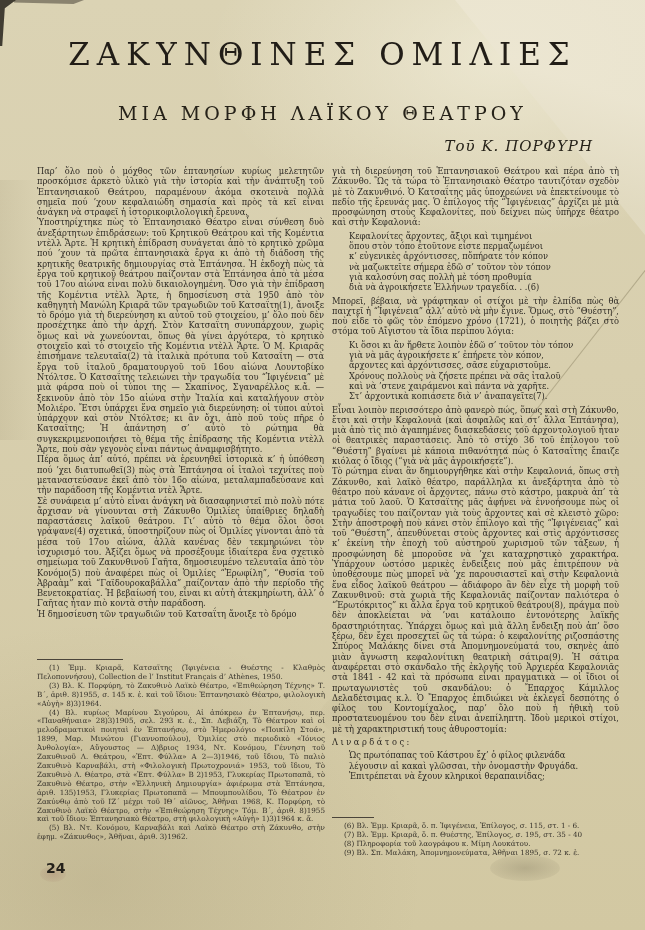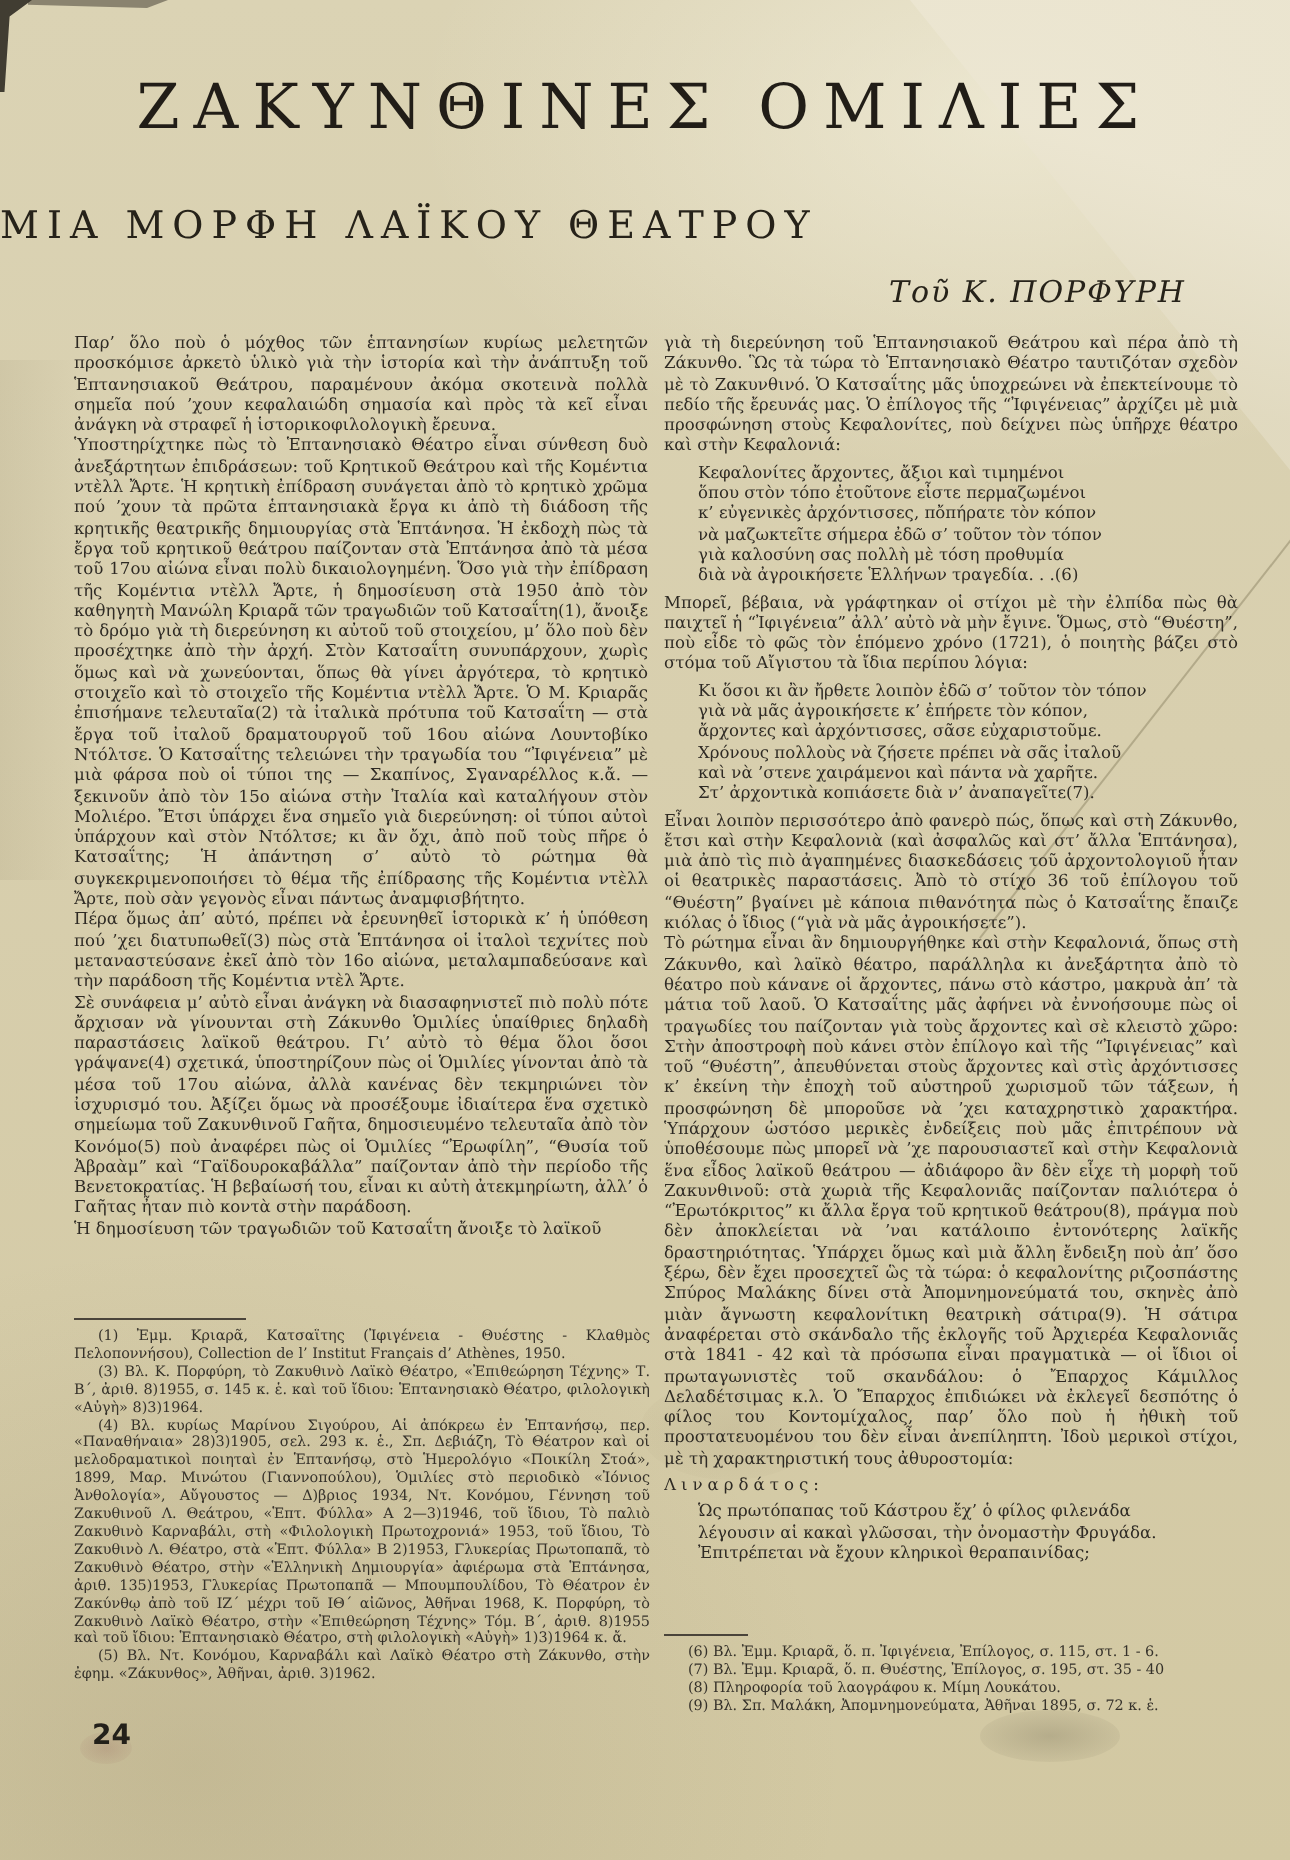--- a/index.html
+++ b/index.html
@@ -48,20 +48,21 @@
 
   .title{
     position:absolute;top:36px;left:0;width:100%;
     text-align:center;
     font-size:31px;font-weight:normal;letter-spacing:7px;
     color:#211d17;margin:0;
     font-family:"DejaVu Serif", serif;
   }
   .subtitle{
     position:absolute;top:102px;left:0;width:100%;
+    text-align:center;
     font-size:19px;font-weight:normal;letter-spacing:4px;
     color:#262219;margin:0;
   }
   .byline{
     position:absolute;top:137px;right:52px;
     font-size:15px;font-style:italic;color:#262219;
     letter-spacing:1px;
   }
 
   .col{
@@ -117,21 +118,21 @@
 
   <h1 class="title">ΖΑΚΥΝΘΙΝΕΣ ΟΜΙΛΙΕΣ</h1>
   <h2 class="subtitle">ΜΙΑ ΜΟΡΦΗ ΛΑΪΚΟΥ ΘΕΑΤΡΟΥ</h2>
   <div class="byline">Τοῦ Κ. ΠΟΡΦΥΡΗ</div>
 
   <div class="col col-left">
     <p>Παρ’ ὅλο ποὺ ὁ μόχθος τῶν ἑπτανησίων κυρίως μελετητῶν προσκόμισε ἀρκετὸ ὑλικὸ γιὰ τὴν ἱστορία καὶ τὴν ἀνάπτυξη τοῦ Ἑπτανησιακοῦ Θεάτρου, παραμένουν ἀκόμα σκοτεινὰ πολλὰ σημεῖα πού ’χουν κεφαλαιώδη σημασία καὶ πρὸς τὰ κεῖ εἶναι ἀνάγκη νὰ στραφεῖ ἡ ἱστορικοφιλολογικὴ ἔρευνα.</p>
     <p>Ὑποστηρίχτηκε πὼς τὸ Ἑπτανησιακὸ Θέατρο εἶναι σύνθεση δυὸ ἀνεξάρτητων ἐπιδράσεων: τοῦ Κρητικοῦ Θεάτρου καὶ τῆς Κομέντια ντὲλλ Ἄρτε. Ἡ κρητικὴ ἐπίδραση συνάγεται ἀπὸ τὸ κρητικὸ χρῶμα πού ’χουν τὰ πρῶτα ἑπτανησιακὰ ἔργα κι ἀπὸ τὴ διάδοση τῆς κρητικῆς θεατρικῆς δημιουργίας στὰ Ἑπτάνησα. Ἡ ἐκδοχὴ πὼς τὰ ἔργα τοῦ κρητικοῦ θεάτρου παίζονταν στὰ Ἑπτάνησα ἀπὸ τὰ μέσα τοῦ 17ου αἰώνα εἶναι πολὺ δικαιολογημένη. Ὅσο γιὰ τὴν ἐπίδραση τῆς Κομέντια ντὲλλ Ἄρτε, ἡ δημοσίευση στὰ 1950 ἀπὸ τὸν καθηγητὴ Μανώλη Κριαρᾶ τῶν τραγωδιῶν τοῦ Κατσαΐτη(1), ἄνοιξε τὸ δρόμο γιὰ τὴ διερεύνηση κι αὐτοῦ τοῦ στοιχείου, μ’ ὅλο ποὺ δὲν προσέχτηκε ἀπὸ τὴν ἀρχή. Στὸν Κατσαΐτη συνυπάρχουν, χωρὶς ὅμως καὶ νὰ χωνεύονται, ὅπως θὰ γίνει ἀργότερα, τὸ κρητικὸ στοιχεῖο καὶ τὸ στοιχεῖο τῆς Κομέντια ντὲλλ Ἄρτε. Ὁ Μ. Κριαρᾶς ἐπισήμανε τελευταῖα(2) τὰ ἰταλικὰ πρότυπα τοῦ Κατσαΐτη — στὰ ἔργα τοῦ ἰταλοῦ δραματουργοῦ τοῦ 16ου αἰώνα Λουντοβίκο Ντόλτσε. Ὁ Κατσαΐτης τελειώνει τὴν τραγωδία του “Ἰφιγένεια” μὲ μιὰ φάρσα ποὺ οἱ τύποι της — Σκαπίνος, Σγαναρέλλος κ.ἄ. — ξεκινοῦν ἀπὸ τὸν 15ο αἰώνα στὴν Ἰταλία καὶ καταλήγουν στὸν Μολιέρο. Ἔτσι ὑπάρχει ἕνα σημεῖο γιὰ διερεύνηση: οἱ τύποι αὐτοὶ ὑπάρχουν καὶ στὸν Ντόλτσε; κι ἂν ὄχι, ἀπὸ ποῦ τοὺς πῆρε ὁ Κατσαΐτης; Ἡ ἀπάντηση σ’ αὐτὸ τὸ ρώτημα θὰ συγκεκριμενοποιήσει τὸ θέμα τῆς ἐπίδρασης τῆς Κομέντια ντὲλλ Ἄρτε, ποὺ σὰν γεγονὸς εἶναι πάντως ἀναμφισβήτητο.</p>
     <p>Πέρα ὅμως ἀπ’ αὐτό, πρέπει νὰ ἐρευνηθεῖ ἱστορικὰ κ’ ἡ ὑπόθεση πού ’χει διατυπωθεῖ(3) πὼς στὰ Ἑπτάνησα οἱ ἰταλοὶ τεχνίτες ποὺ μεταναστεύσανε ἐκεῖ ἀπὸ τὸν 16ο αἰώνα, μεταλαμπαδεύσανε καὶ τὴν παράδοση τῆς Κομέντια ντὲλ Ἄρτε.</p>
     <p>Σὲ συνάφεια μ’ αὐτὸ εἶναι ἀνάγκη νὰ διασαφηνιστεῖ πιὸ πολὺ πότε ἄρχισαν νὰ γίνουνται στὴ Ζάκυνθο Ὁμιλίες ὑπαίθριες δηλαδὴ παραστάσεις λαϊκοῦ θεάτρου. Γι’ αὐτὸ τὸ θέμα ὅλοι ὅσοι γράψανε(4) σχετικά, ὑποστηρίζουν πὼς οἱ Ὁμιλίες γίνονται ἀπὸ τὰ μέσα τοῦ 17ου αἰώνα, ἀλλὰ κανένας δὲν τεκμηριώνει τὸν ἰσχυρισμό του. Ἀξίζει ὅμως νὰ προσέξουμε ἰδιαίτερα ἕνα σχετικὸ σημείωμα τοῦ Ζακυνθινοῦ Γαῆτα, δημοσιευμένο τελευταῖα ἀπὸ τὸν Κονόμο(5) ποὺ ἀναφέρει πὼς οἱ Ὁμιλίες “Ἐρωφίλη”, “Θυσία τοῦ Ἀβραὰμ” καὶ “Γαϊδουροκαβάλλα” παίζονταν ἀπὸ τὴν περίοδο τῆς Βενετοκρατίας. Ἡ βεβαίωσή του, εἶναι κι αὐτὴ ἀτεκμηρίωτη, ἀλλ’ ὁ Γαῆτας ἦταν πιὸ κοντὰ στὴν παράδοση.</p>
-    <p>Ἡ δημοσίευση τῶν τραγωδιῶν τοῦ Κατσαΐτη ἄνοιξε τὸ λαϊκοῦ</p>
+    <p>Ἡ δημοσίευση τῶν τραγωδιῶν τοῦ Κατσαΐτη ἄνοιξε τὸ δρόμο</p>
   </div>
 
   <div class="fnsep fnsep-left"></div>
   <div class="footnotes fn-left">
     <p>(1) Ἐμμ. Κριαρᾶ, Κατσαΐτης (Ἰφιγένεια - Θυέστης - Κλαθμὸς Πελοποννήσου), Collection de l’ Institut Français d’ Athènes, 1950.</p>
     <p>(3) Βλ. Κ. Πορφύρη, τὸ Ζακυθινὸ Λαϊκὸ Θέατρο, «Ἐπιθεώρηση Τέχνης» Τ. Β΄, ἀριθ. 8)1955, σ. 145 κ. ἑ. καὶ τοῦ ἴδιου: Ἑπτανησιακὸ Θέατρο, φιλολογικὴ «Αὐγὴ» 8)3)1964.</p>
     <p>(4) Βλ. κυρίως Μαρίνου Σιγούρου, Αἱ ἀπόκρεω ἐν Ἑπτανήσῳ, περ. «Παναθήναια» 28)3)1905, σελ. 293 κ. ἑ., Σπ. Δεβιάζη, Τὸ Θέατρον καὶ οἱ μελοδραματικοὶ ποιηταὶ ἐν Ἑπτανήσῳ, στὸ Ἡμερολόγιο «Ποικίλη Στοά», 1899, Μαρ. Μινώτου (Γιαννοπούλου), Ὁμιλίες στὸ περιοδικὸ «Ἰόνιος Ἀνθολογία», Αὔγουστος — Δ)βριος 1934, Ντ. Κονόμου, Γέννηση τοῦ Ζακυθινοῦ Λ. Θεάτρου, «Ἑπτ. Φύλλα» Α 2—3)1946, τοῦ ἴδιου, Τὸ παλιὸ Ζακυθινὸ Καρναβάλι, στὴ «Φιλολογικὴ Πρωτοχρονιά» 1953, τοῦ ἴδιου, Τὸ Ζακυθινὸ Λ. Θέατρο, στὰ «Ἑπτ. Φύλλα» Β 2)1953, Γλυκερίας Πρωτοπαπᾶ, τὸ Ζακυθινὸ Θέατρο, στὴν «Ἑλληνικὴ Δημιουργία» ἀφιέρωμα στὰ Ἑπτάνησα, ἀριθ. 135)1953, Γλυκερίας Πρωτοπαπᾶ — Μπουμπουλίδου, Τὸ Θέατρον ἐν Ζακύνθῳ ἀπὸ τοῦ ΙΖ΄ μέχρι τοῦ ΙΘ΄ αἰῶνος, Ἀθῆναι 1968, Κ. Πορφύρη, τὸ Ζακυθινὸ Λαϊκὸ Θέατρο, στὴν «Ἐπιθεώρηση Τέχνης» Τόμ. Β΄, ἀριθ. 8)1955 καὶ τοῦ ἴδιου: Ἑπτανησιακὸ Θέατρο, στὴ φιλολογικὴ «Αὐγὴ» 1)3)1964 κ. ἄ.</p>
     <p>(5) Βλ. Ντ. Κονόμου, Καρναβάλι καὶ Λαϊκὸ Θέατρο στὴ Ζάκυνθο, στὴν ἐφημ. «Ζάκυνθος», Ἀθῆναι, ἀριθ. 3)1962.</p>
   </div>
 

